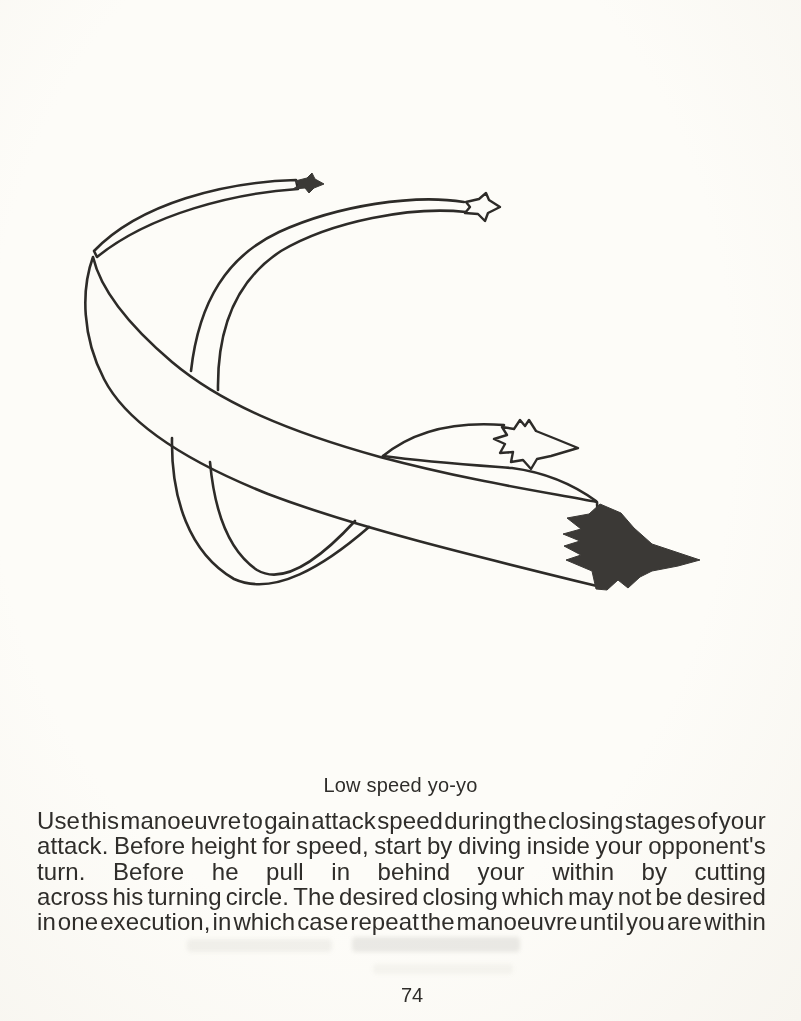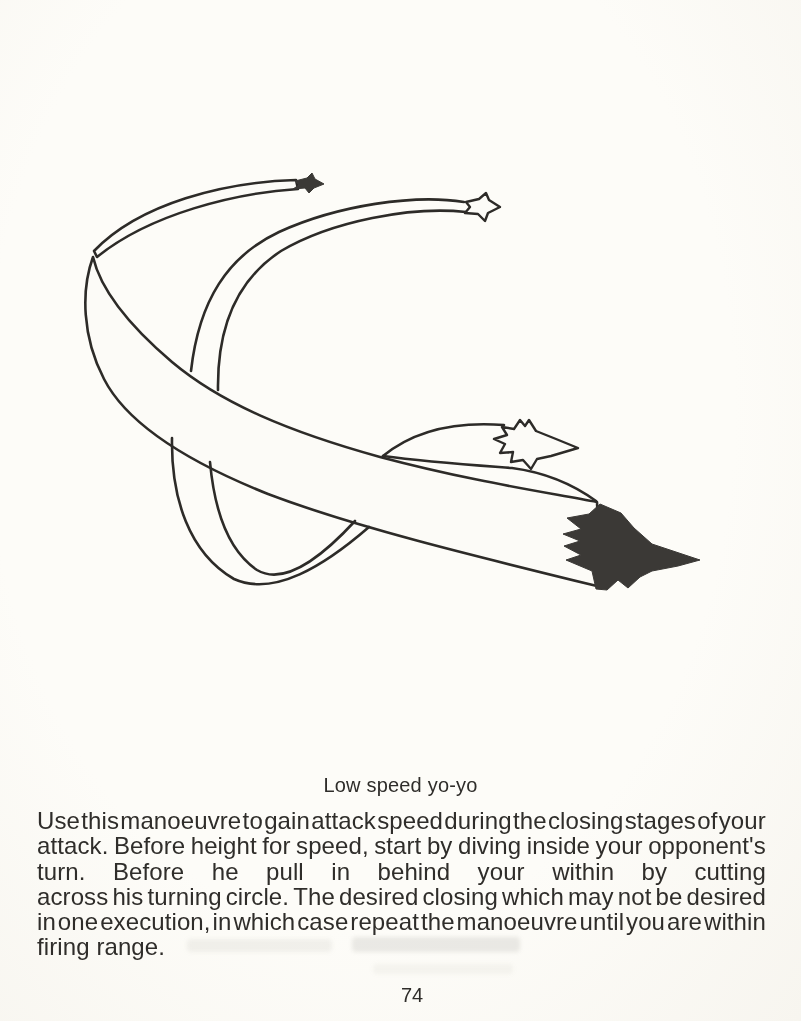--- a/index.html
+++ b/index.html
@@ -70,20 +70,19 @@
 </div>
 
 <div class="caption">Low speed yo-yo</div>
 
 <div class="paragraph">
     <div class="pline"><span>Use</span><span>this</span><span>manoeuvre</span><span>to</span><span>gain</span><span>attack</span><span>speed</span><span>during</span><span>the</span><span>closing</span><span>stages</span><span>of</span><span>your</span></div>
     <div class="pline"><span>attack.</span><span>Before</span><span>height</span><span>for</span><span>speed,</span><span>start</span><span>by</span><span>diving</span><span>inside</span><span>your</span><span>opponent's</span></div>
     <div class="pline"><span>turn.</span><span>Before</span><span>he</span><span>pull</span><span>in</span><span>behind</span><span>your</span><span>within</span><span>by</span><span>cutting</span></div>
     <div class="pline"><span>across</span><span>his</span><span>turning</span><span>circle.</span><span>The</span><span>desired</span><span>closing</span><span>which</span><span>may</span><span>not</span><span>be</span><span>desired</span></div>
     <div class="pline"><span>in</span><span>one</span><span>execution,</span><span>in</span><span>which</span><span>case</span><span>repeat</span><span>the</span><span>manoeuvre</span><span>until</span><span>you</span><span>are</span><span>within</span></div>
-    <div class="pline last">firing range.</div>
   </div>
 
 <div class="smudge sm1"></div>
 <div class="smudge sm2"></div>
 <div class="smudge sm3"></div>
 
 <div class="page-number">74</div>
 
 </body></html>

